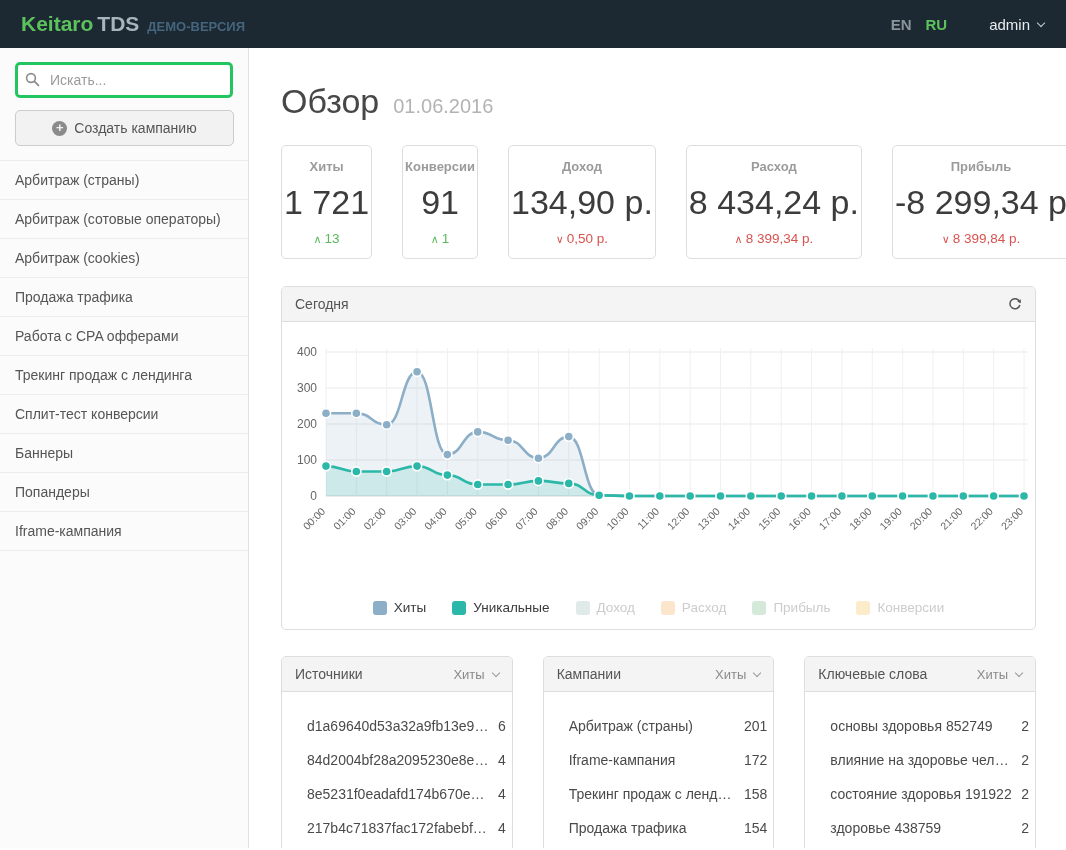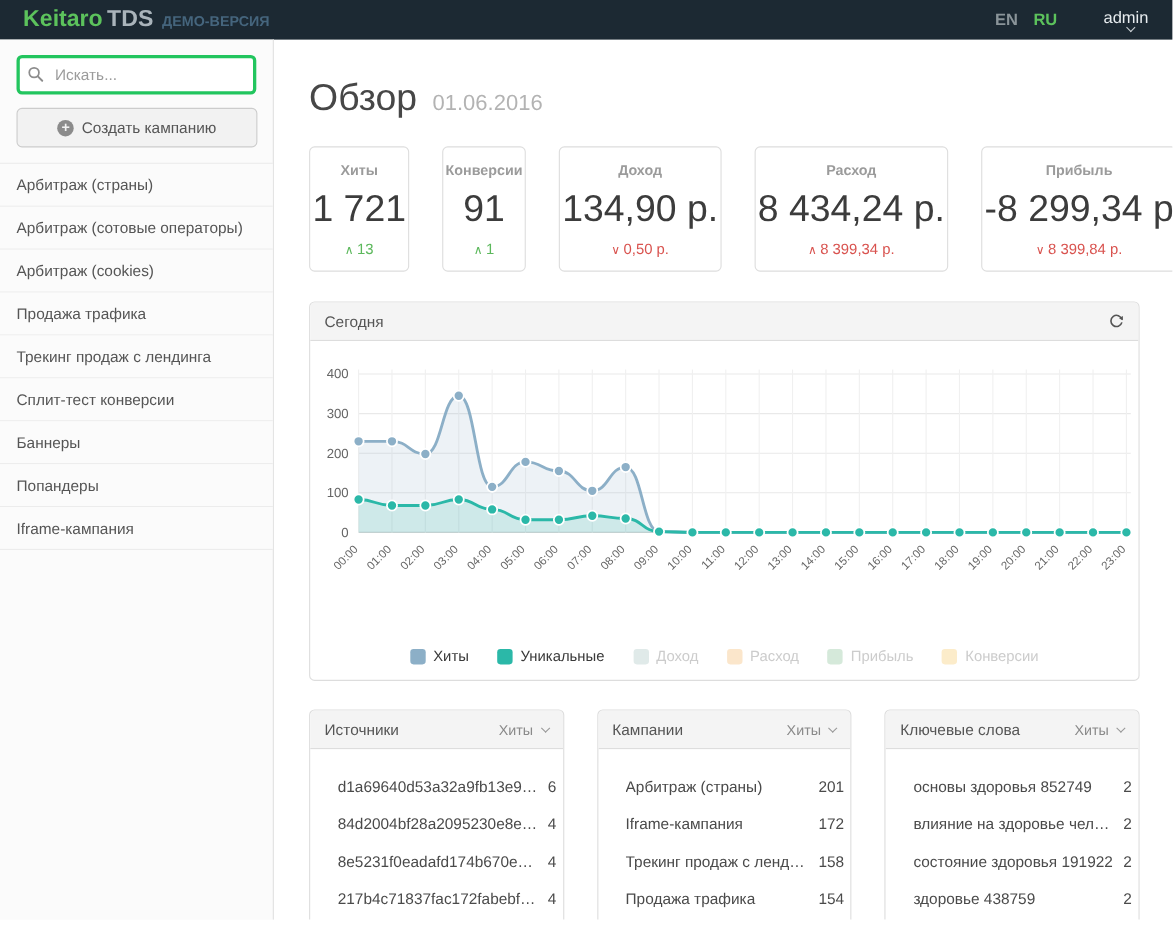--- a/index.html
+++ b/index.html
@@ -1,34 +1,34 @@
 <!DOCTYPE html>
 <html><head>
 <meta charset="utf-8">
 <style>
   * { margin:0; padding:0; box-sizing:border-box; }
   html,body { width:1066px; height:850px; overflow:hidden; background:#fff;
     font-family:"Liberation Sans","DejaVu Sans",sans-serif; }
 
   
-  .navbar { height:36px; background:#1c2933; display:flex; align-items:center;
+  .navbar { height:48px; background:#1c2933; display:flex; align-items:center;
     color:#e7ecef; font-size:15px; }
   .brand { width:250px; padding-left:21px; white-space:nowrap; }
   .brand-name { color:#5cc25c; font-weight:bold; font-size:21px; }
   .brand-suffix { color:#aab4bb; font-weight:bold; font-size:21px; margin-left:4px; }
   .brand-badge { color:#45657d; font-size:13px; margin-left:8px; font-weight:bold; }
   .nav-menu { display:flex; gap:44px; margin-left:32px; }
   .nav-item { cursor:pointer; display:flex; align-items:center; }
   .chev { display:inline-block; width:6px; height:6px; border-right:1.6px solid currentColor;
     border-bottom:1.6px solid currentColor; transform:rotate(45deg); margin-left:8px;
     margin-top:-3px; opacity:.85; }
   .nav-right { margin-left:auto; display:flex; align-items:center; padding-right:22px; gap:14px; }
   .lang-en { color:#8a9499; font-weight:bold; cursor:pointer; }
   .lang-ru { color:#5cc25c; font-weight:bold; cursor:pointer; }
-  .user { margin-left:28px; display:flex; align-items:center; cursor:pointer;flex-direction:column; }
+  .user { margin-left:28px; display:flex; align-items:center; cursor:pointer; }
 
   
   .wrap { display:flex; height:800px; }
   .sidebar { width:249px; background:#fbfbfb; border-right:1px solid #e2e2e2; flex:none; }
   .main { flex:1; padding:22px 30px 0 32px; overflow:hidden; }
 
   
   .search-box { margin:14px 15px 0 15px; position:relative; }
   .search-box input { width:100%; height:36px; border:3px solid #22c55e; border-radius:5px;
     padding:0 10px 0 32px; font-size:14px; color:#555; outline:none; background:#fff;
@@ -120,20 +120,21 @@
     </div>
     <button class="create-btn">
       <span class="plus-ic">+</span>
       <span>Создать кампанию</span>
     </button>
     <div class="side-menu" id="side-menu">
         <div class="side-item">Арбитраж (страны)</div>
         <div class="side-item">Арбитраж (сотовые операторы)</div>
         <div class="side-item">Арбитраж (cookies)</div>
         <div class="side-item">Продажа трафика</div>
+        <div class="side-item">Работа с CPA офферами</div>
         <div class="side-item">Трекинг продаж с лендинга</div>
         <div class="side-item">Сплит-тест конверсии</div>
         <div class="side-item">Баннеры</div>
         <div class="side-item">Попандеры</div>
         <div class="side-item">Iframe-кампания</div>
       </div>
   </div>
 
   <div class="main">
     <div class="page-head">

